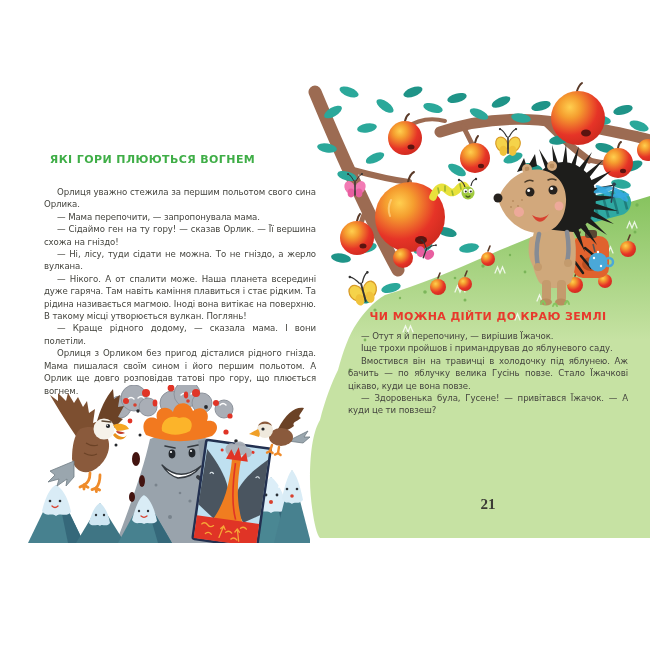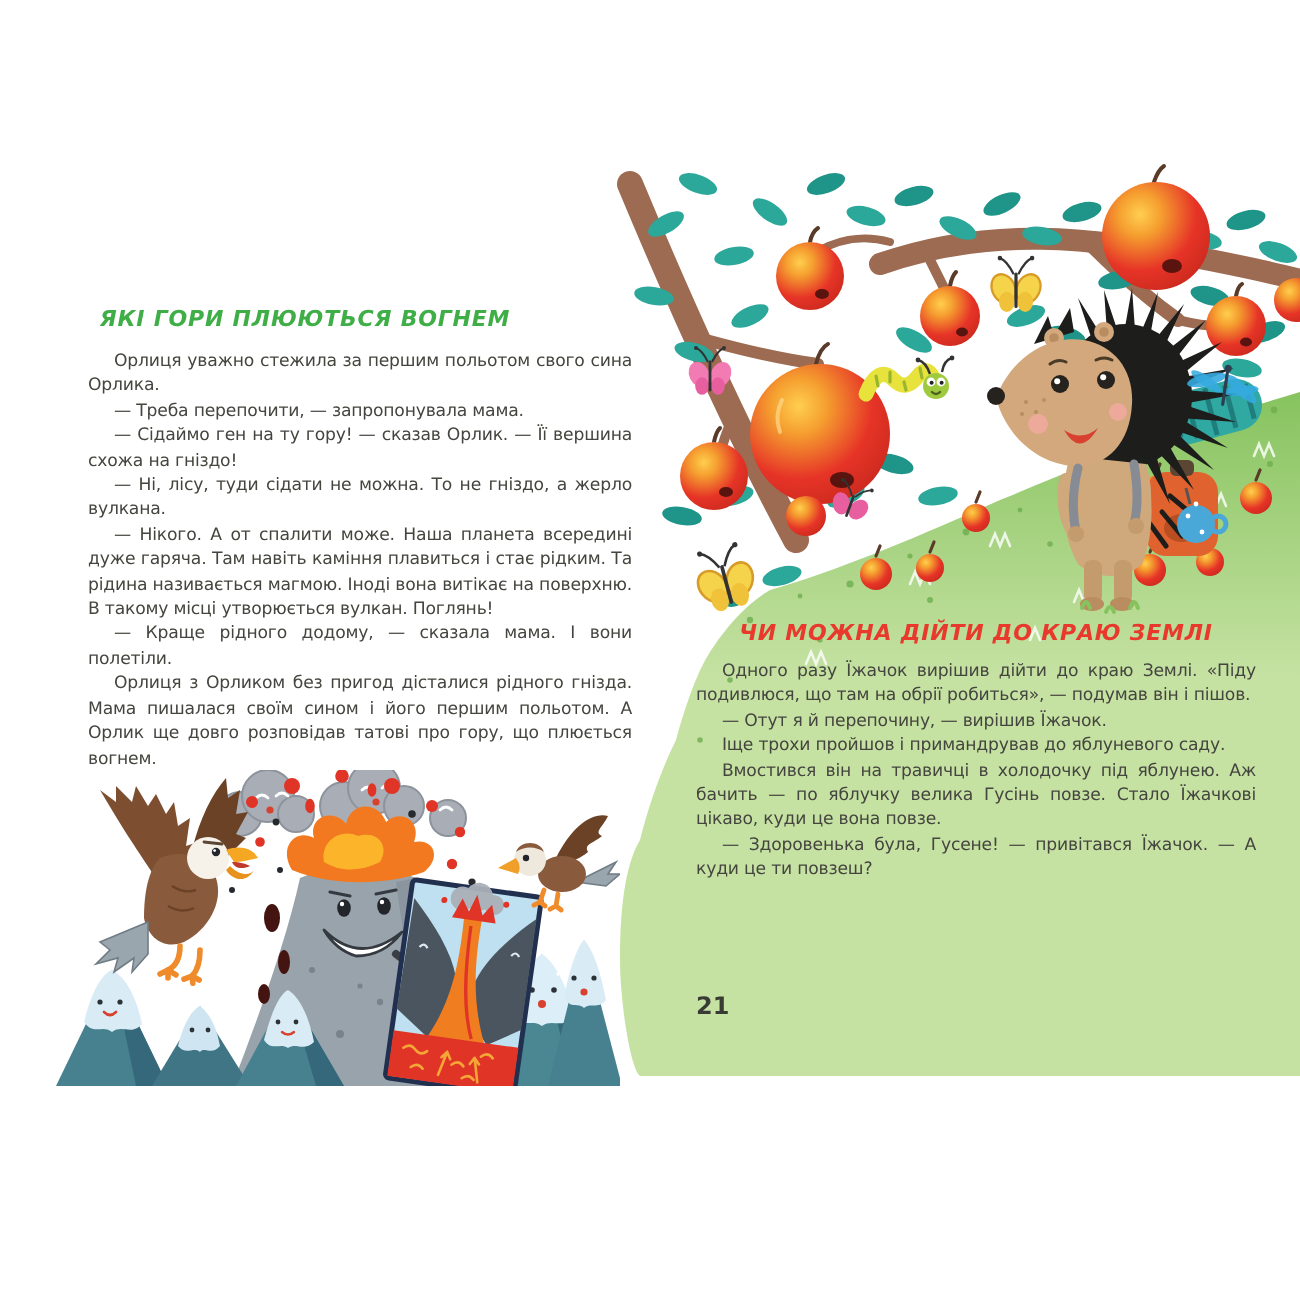--- a/index.html
+++ b/index.html
@@ -2,44 +2,44 @@
 <html><head>
 <meta charset="utf-8">
 <style>
   html,body{margin:0;padding:0;background:#ffffff;}
   .book{position:relative;width:650px;height:650px;background:#ffffff;overflow:hidden;
         font-family:"DejaVu Sans","Liberation Sans",sans-serif;}
   .page{position:absolute;top:0;height:540px;}
   .page-left{left:0;width:305px;}
   .page-right{left:305px;width:345px;}
   .title{position:absolute;margin:0;font-size:11px;font-weight:bold;letter-spacing:.4px;
-         text-align:center;width:100%;font-style:italic;}
+         text-align:center;width:100%;}
   .title-left{top:153px;left:0;width:305px;color:#3fae47;}
   .title-right{top:310px;left:43px;width:280px;color:#e8392c;}
   .body{position:absolute;font-size:8.6px;line-height:12.4px;color:#45453f;
         text-align:justify;letter-spacing:-.1px;}
   .body p{margin:0;text-indent:13px;}
-  .body-left{top:175px;left:44px;width:272px;}
+  .body-left{top:186px;left:44px;width:272px;}
   .body-right{top:330px;left:43px;width:280px;}
-  .pagenum{position:absolute;top:496px;left:43px;width:280px;text-align:left;
-           font-size:12px;font-weight:bold;color:#3b3b35;}
+  .pagenum{position:absolute;top:496px;left:43px;width:280px;text-align:center;
+           font-size:15px;font-weight:bold;color:#3b3b35;font-family:Liberation Serif, serif;}
   .illus{position:absolute;}
   .illus-left{left:20px;top:385px;}
   .illus-right{left:0;top:0;}
 </style>
 </head>
 <body>
 
 <div class="book">
 
   <section class="page page-left">
     <h2 class="title title-left">ЯКІ ГОРИ ПЛЮЮТЬСЯ ВОГНЕМ</h2>
     <div class="body body-left">
       <p>Орлиця уважно стежила за першим польотом свого сина Орлика.</p>
-      <p>— Треба перепочити, — запропонувала мама.</p>
+      <p>— Мама перепочити, — запропонувала мама.</p>
       <p>— Сідаймо ген на ту гору! — сказав Орлик. — Її вершина схожа на гніздо!</p>
       <p>— Ні, лісу, туди сідати не можна. То не гніздо, а жерло вулкана.</p>
       <p>— Нікого. А от спалити може. Наша планета всередині дуже гаряча. Там навіть каміння плавиться і стає рідким. Та рідина називається магмою. Іноді вона витікає на поверхню. В такому місці утворюється вулкан. Поглянь!</p>
       <p>— Краще рідного додому, — сказала мама. І вони полетіли.</p>
       <p>Орлиця з Орликом без пригод дісталися рідного гнізда. Мама пишалася своїм сином і його першим польотом. А Орлик ще довго розповідав татові про гору, що плюється вогнем.</p>
     </div>
 
     <svg class="illus illus-left" width="290" height="158" viewBox="0 0 290 158">
 
       <g>
@@ -516,21 +516,20 @@
         <ellipse cx="8" cy="-4" rx="10" ry="3" transform="rotate(28)" fill="#35aadf" opacity=".9"></ellipse>
         <ellipse cx="-8" cy="4" rx="9" ry="2.6" transform="rotate(20)" fill="#35aadf" opacity=".85"></ellipse>
         <ellipse cx="8" cy="4" rx="9" ry="2.6" transform="rotate(-20)" fill="#35aadf" opacity=".85"></ellipse>
         <path d="M0,-7 L2,10" stroke="#2c3e50" stroke-width="1.6" stroke-linecap="round"></path>
         <circle cx="0" cy="-8" r="1.8" fill="#2c3e50"></circle>
       </g>
     </svg>
 
     <h2 class="title title-right">ЧИ МОЖНА ДІЙТИ ДО КРАЮ ЗЕМЛІ</h2>
     <div class="body body-right">
-      <p>Одного разу Їжачок вирішив дійти до краю Землі. «Піду подивлюся, що там на обрії робиться», — подумав він і пішов.</p>
       <p>— Отут я й перепочину, — вирішив Їжачок.</p>
       <p>Іще трохи пройшов і примандрував до яблуневого саду.</p>
       <p>Вмостився він на травичці в холодочку під яблунею. Аж бачить — по яблучку велика Гусінь повзе. Стало Їжачкові цікаво, куди це вона повзе.</p>
       <p>— Здоровенька була, Гусене! — привітався Їжачок. — А куди це ти повзеш?</p>
     </div>
     <div class="pagenum">21</div>
   </section>
 </div>
 
 </body></html>

